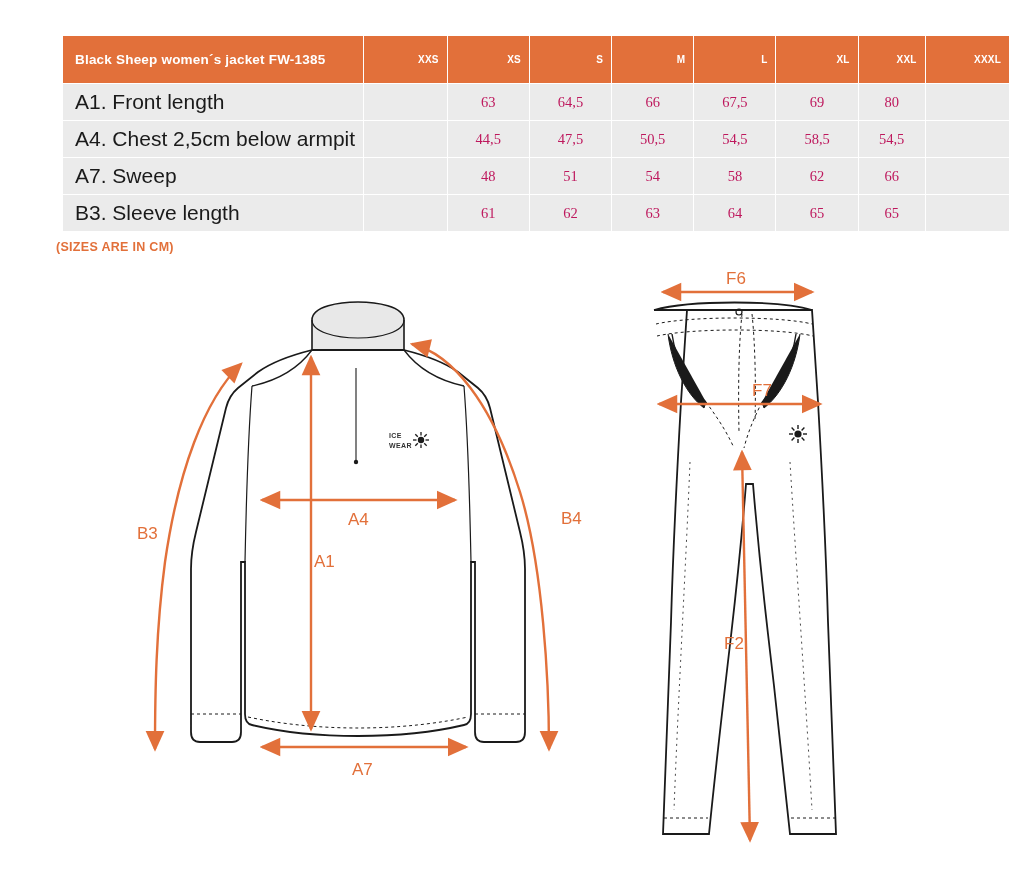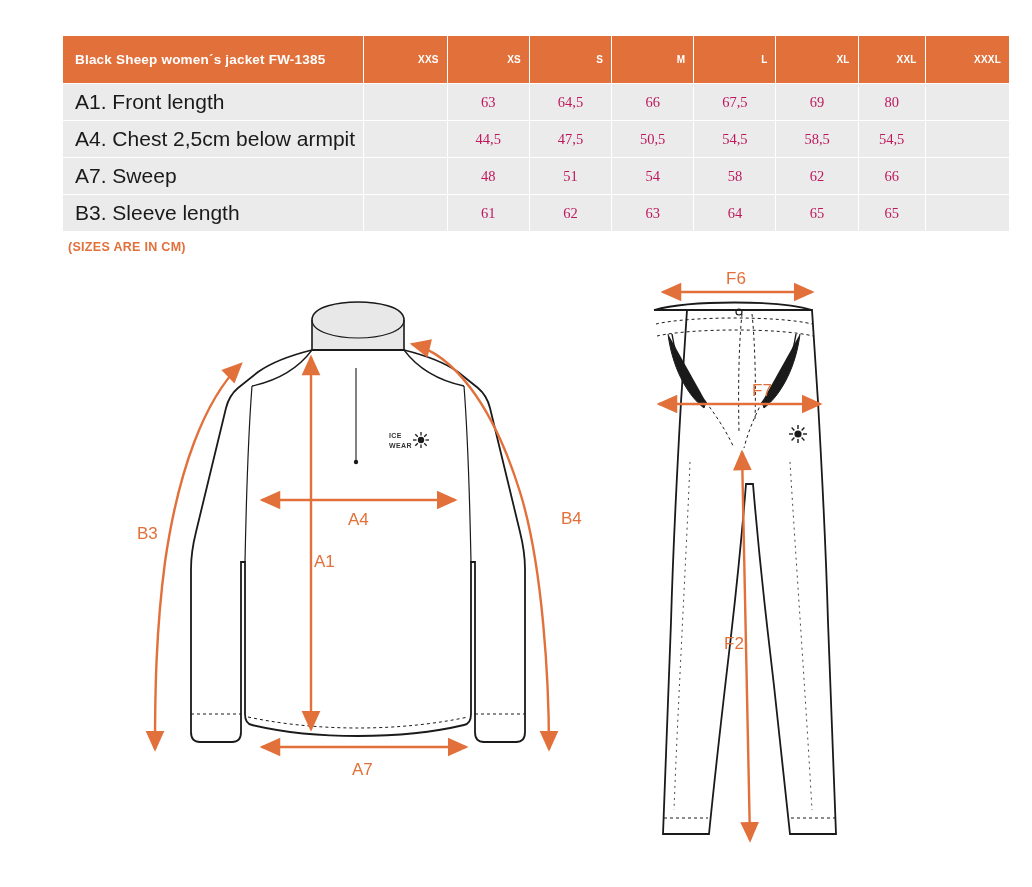--- a/index.html
+++ b/index.html
@@ -61,21 +61,21 @@
   }
   table.size-table tbody td.rowlabel {
     text-align: left;
     padding-left: 12px;
     font-family: Liberation Sans, sans-serif;
     font-size: 21px;
     color: #1a1a1a;
   }
   .units {
     position: absolute;
-    left: 68px;
+    left: 56px;
     top: 240px;
     color: #e2703a;
     font-size: 12.5px;
     font-weight: bold;
     letter-spacing: 0.3px;
   }
 
   
   .figure {
     position: absolute;

